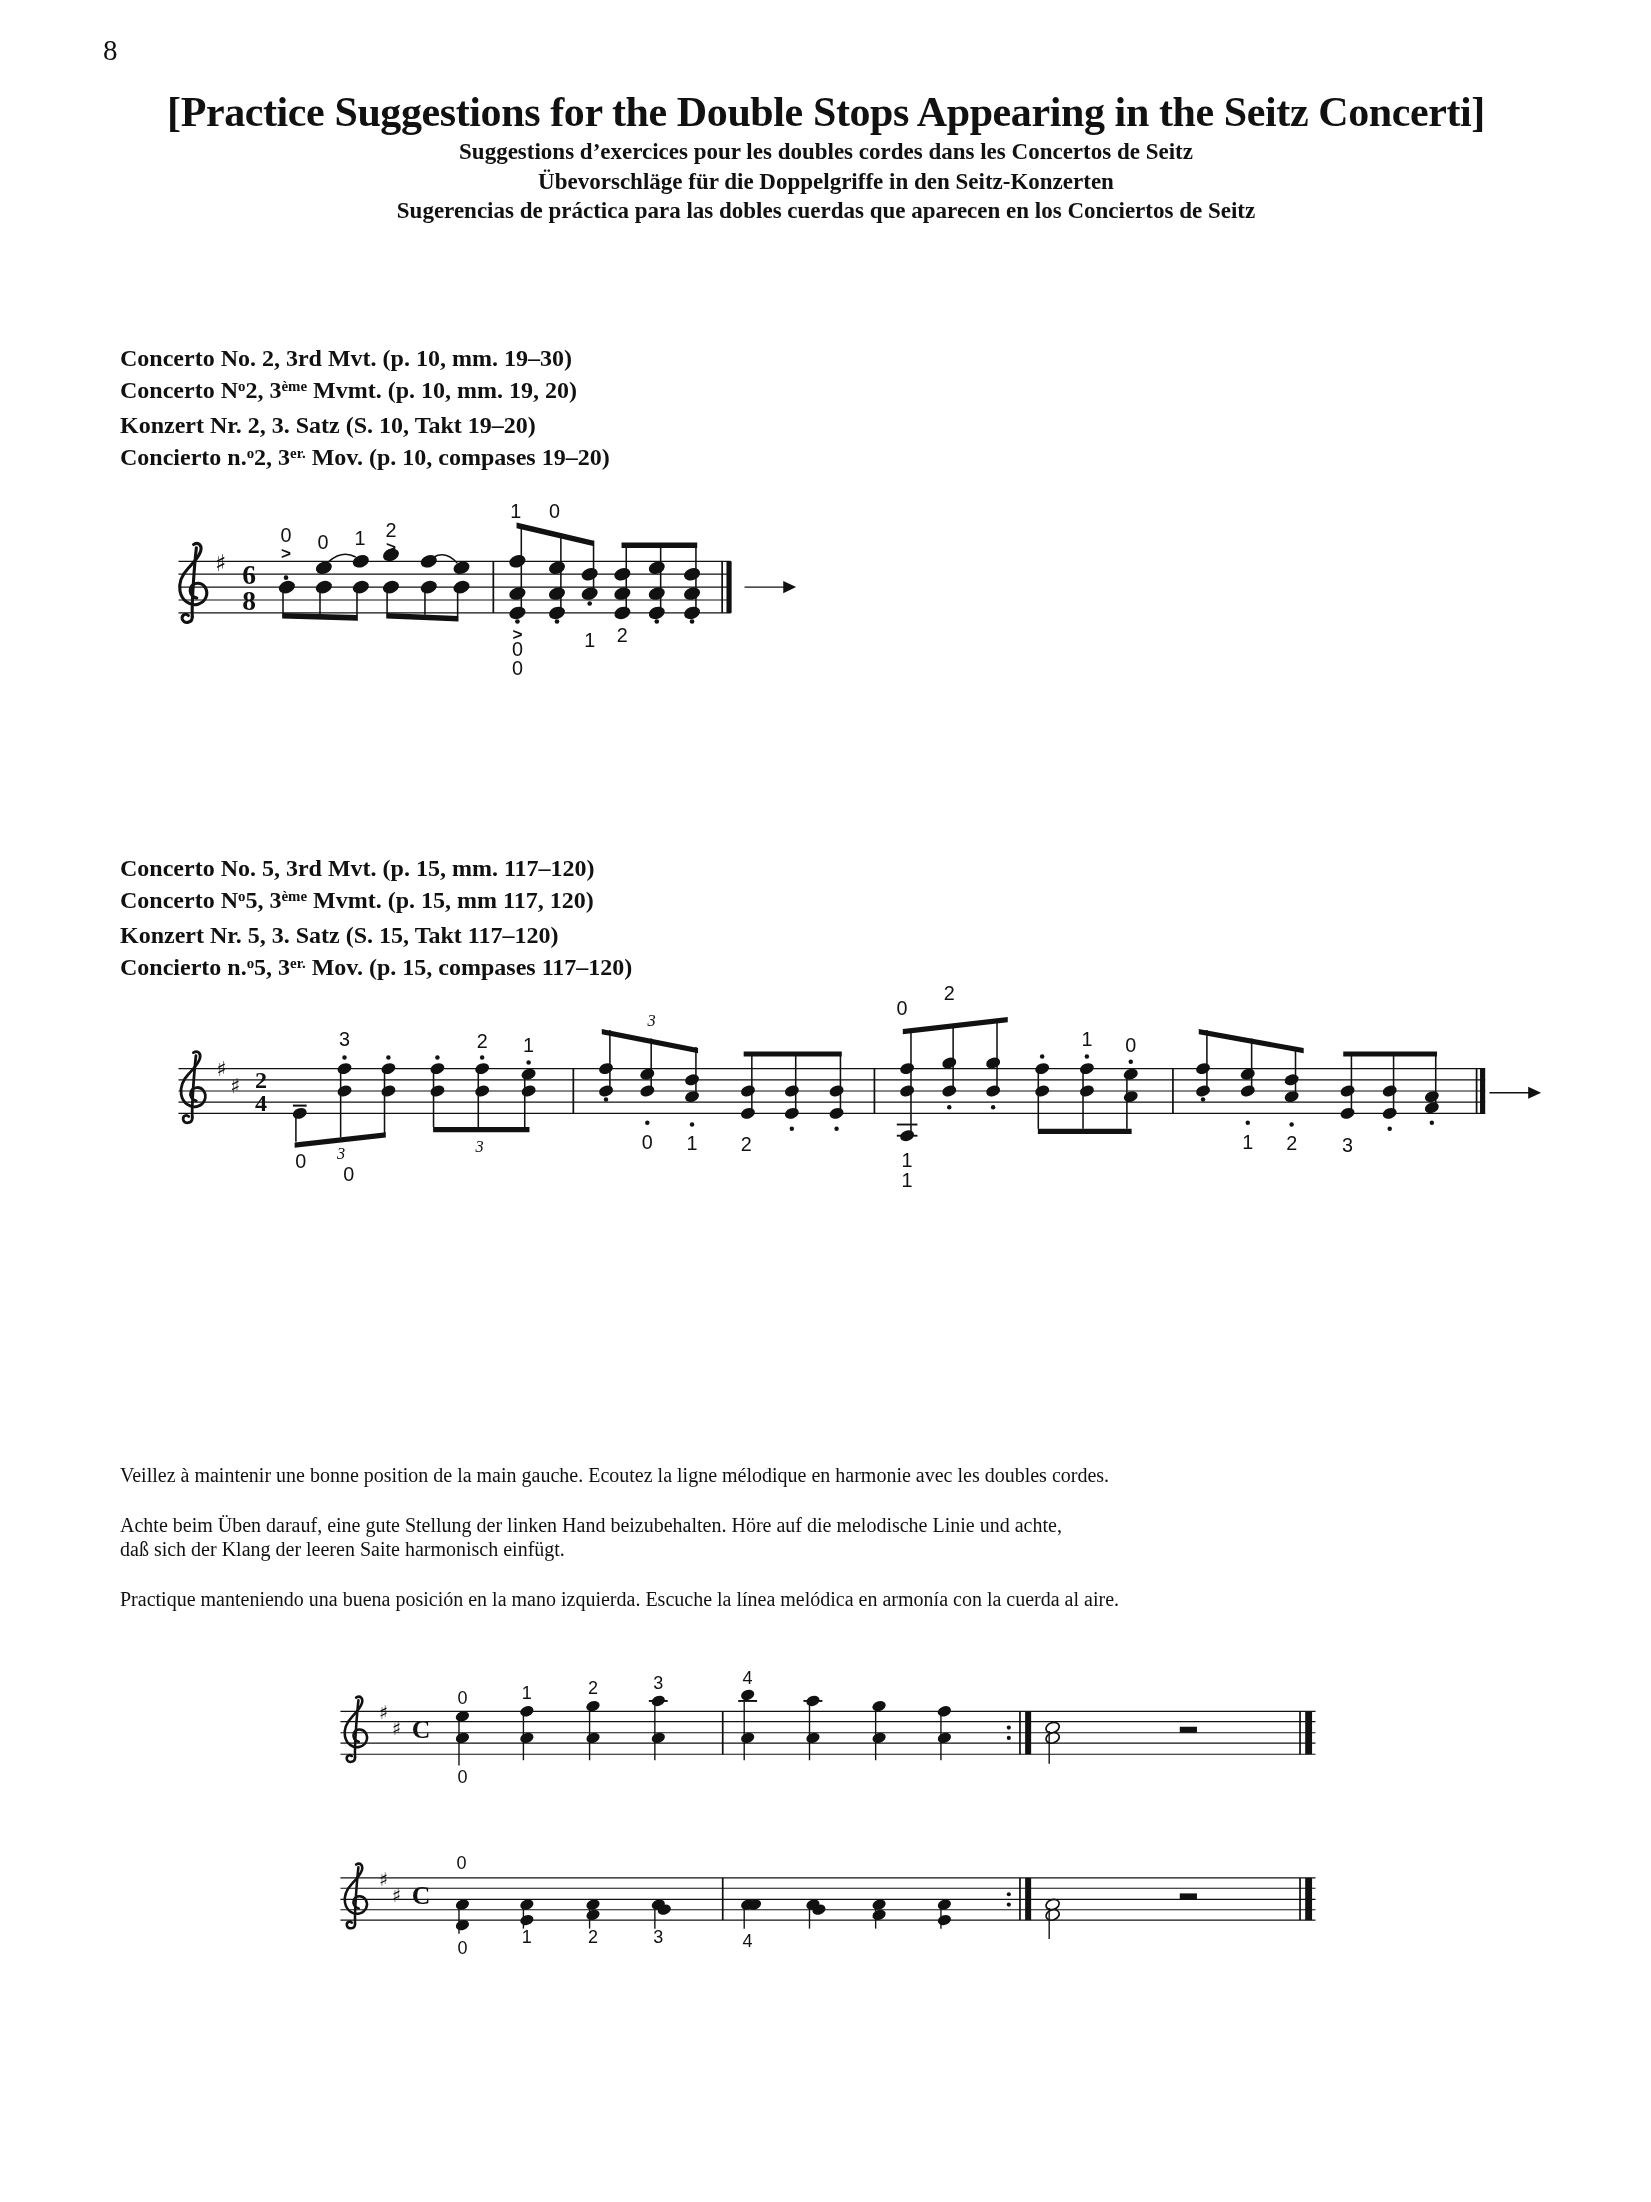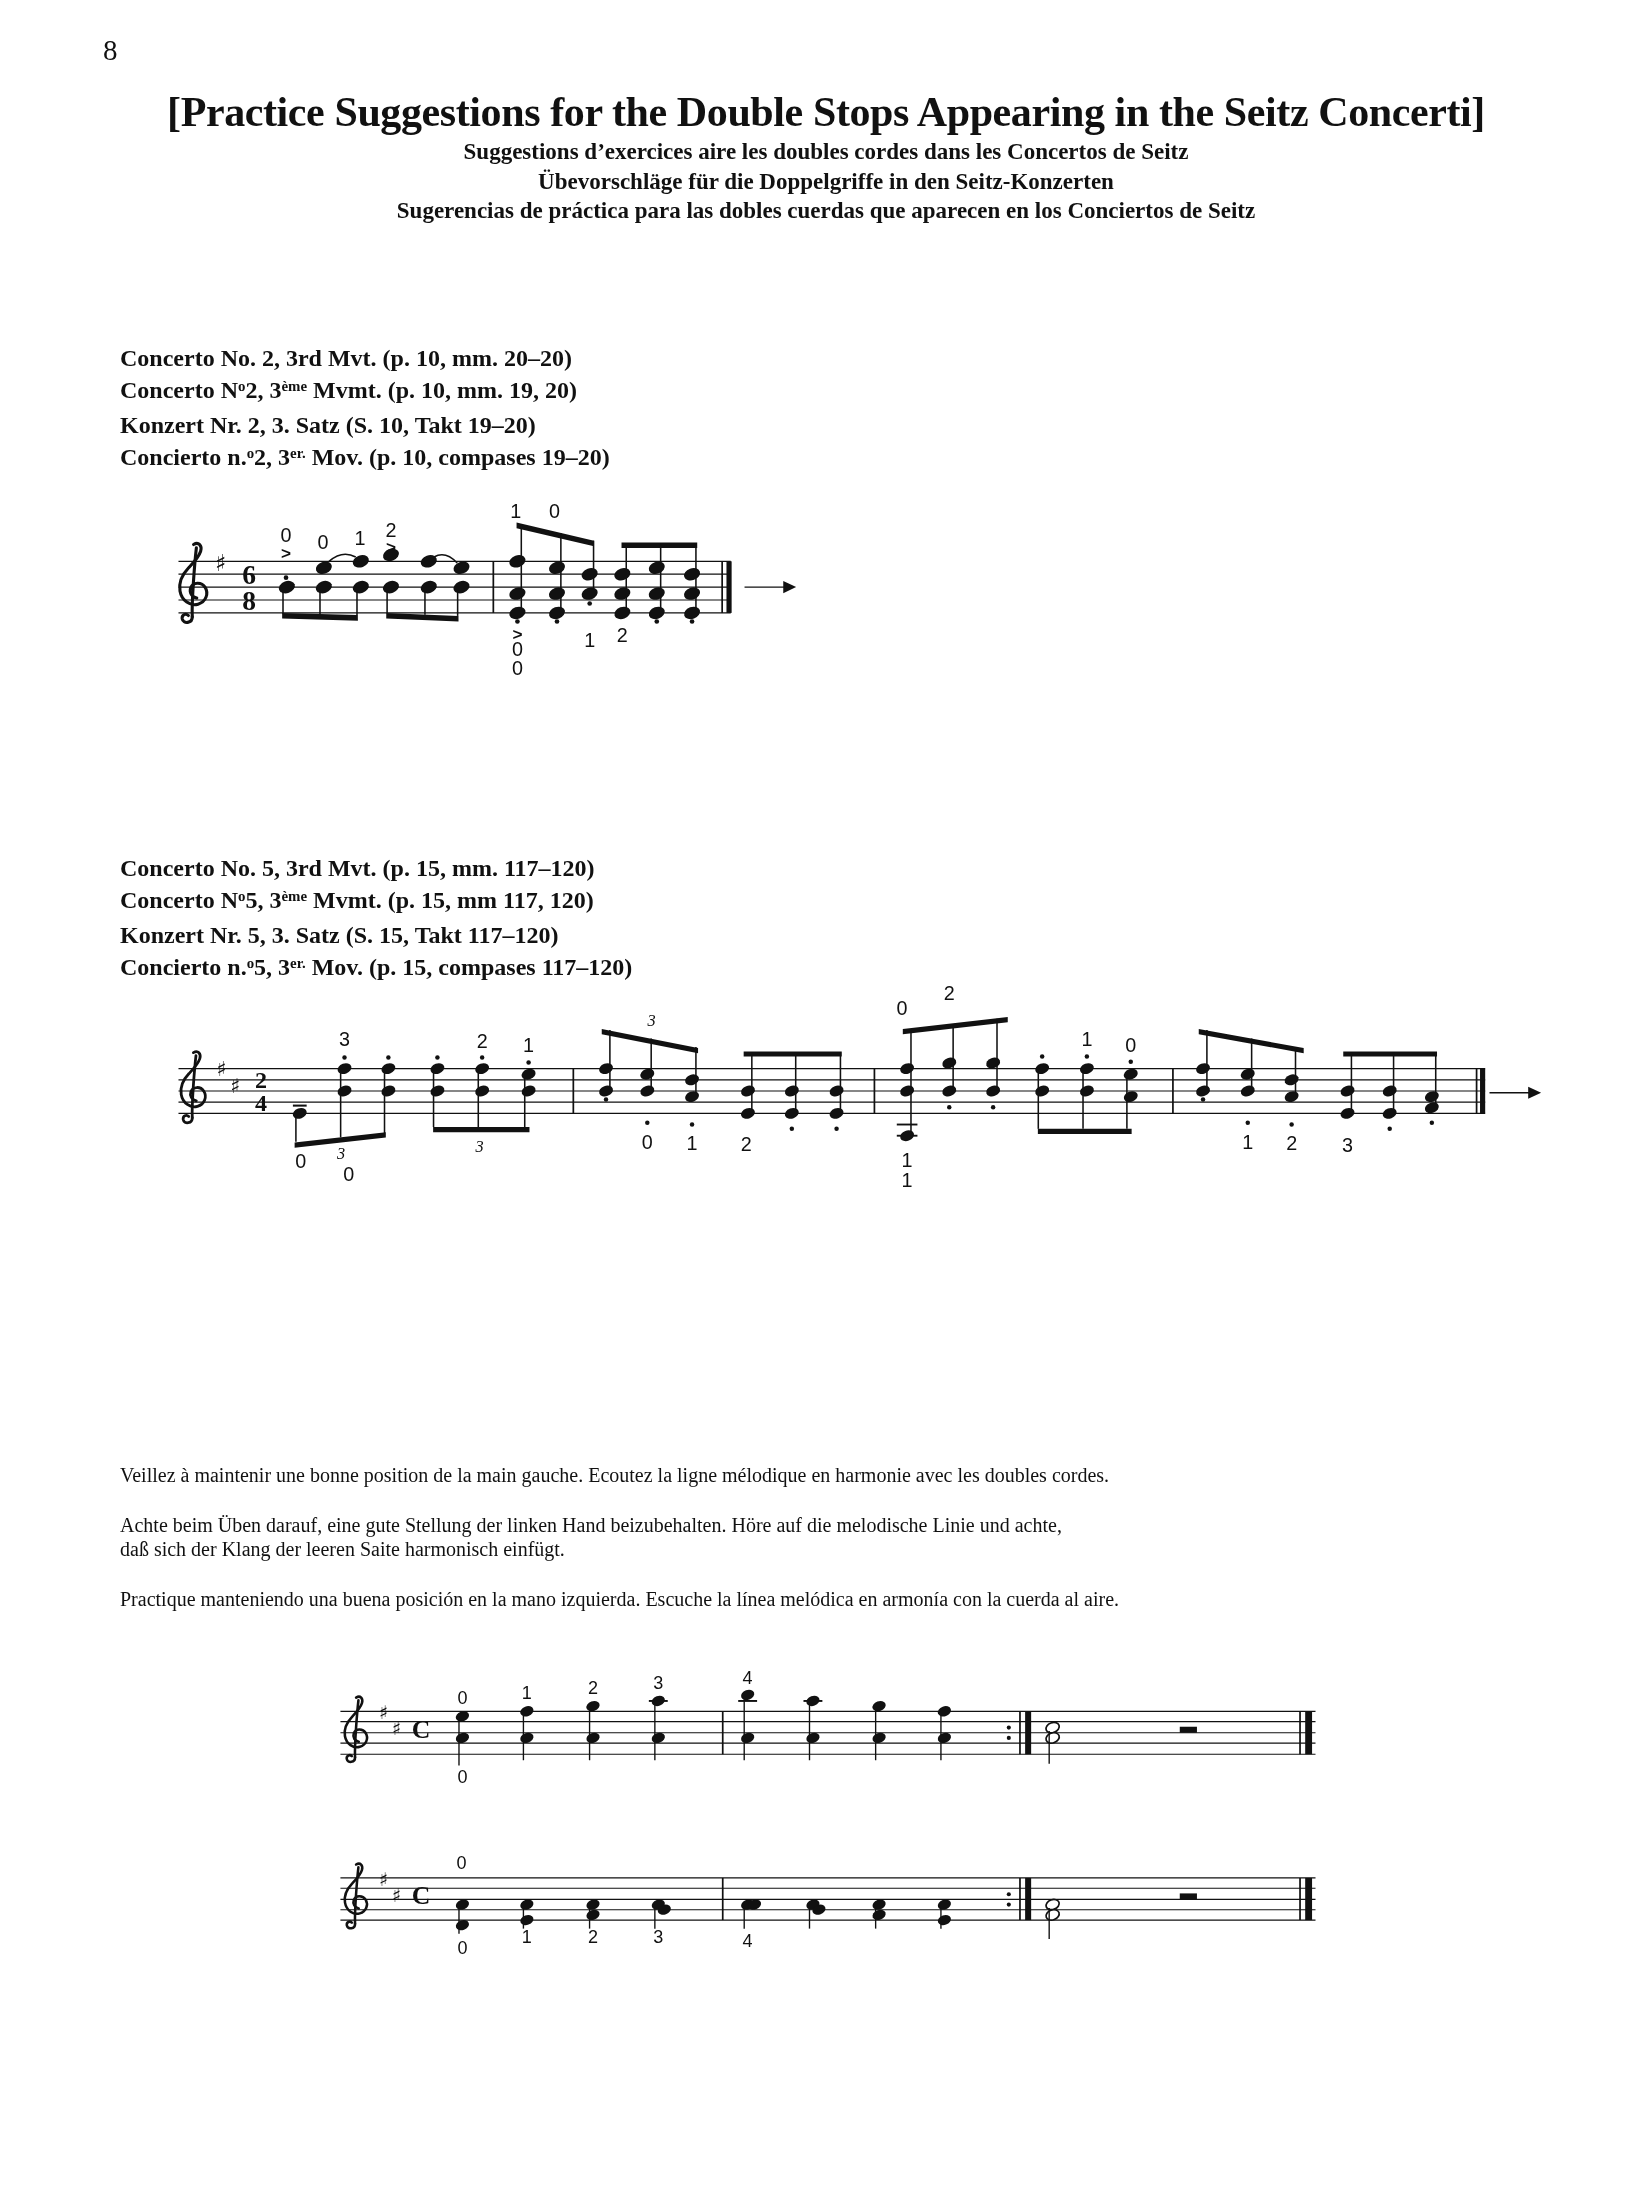--- a/index.html
+++ b/index.html
@@ -16,26 +16,26 @@
   #p-en{top:1414px;} #p-fr{top:1464px;} #p-de1{top:1514px;} #p-de2{top:1538px;} #p-es{top:1588px;}
   .sup{font-size:62%;position:relative;top:-0.45em;}
   .staff-wrap svg{display:block;width:100%;height:100%;}
 </style>
 </head>
 <body>
 
 <div id="page">
   <div class="abs" id="pagenum">8</div>
   <div class="abs" id="title">[Practice Suggestions for the Double Stops Appearing in the Seitz Concerti]</div>
-  <div class="abs subtitle" id="sub-fr">Suggestions d’exercices aire les doubles cordes dans les Concertos de Seitz</div>
+  <div class="abs subtitle" id="sub-fr">Suggestions d’exercices pour les doubles cordes dans les Concertos de Seitz</div>
   <div class="abs subtitle" id="sub-es">Sugerencias de práctica para las dobles cuerdas que aparecen en los Conciertos de Seitz</div>
   <div class="abs subtitle" id="sub-de">Übevorschläge für die Doppelgriffe in den Seitz-Konzerten</div>
 
   <div class="abs heading-block" id="sec-c2">
-      <div><span>Concerto No. 2, 3rd Mvt. (p. 10, mm. 20–20)</span></div>
+      <div><span>Concerto No. 2, 3rd Mvt. (p. 10, mm. 19–30)</span></div>
       <div><span>Concerto N</span><span class="sup">o</span><span>2, 3</span><span class="sup">ème</span><span> Mvmt. (p. 10, mm. 19, 20)</span></div>
       <div><span>Konzert Nr. 2, 3. Satz (S. 10, Takt 19–20)</span></div>
       <div><span>Concierto n.</span><span class="sup">o</span><span>2, 3</span><span class="sup">er.</span><span> Mov. (p. 10, compases 19–20)</span></div>
     </div>
 
   <div class="abs staff-wrap" style="left: 163px; top: 482px; width: 671px; height: 224px;">
       <svg viewBox="190 560 780 260">
         <line x1="208" y1="652" x2="850" y2="652" stroke="#111111" stroke-width="1.4"></line>
         <line x1="208" y1="667" x2="850" y2="667" stroke="#111111" stroke-width="1.4"></line>
         <line x1="208" y1="682" x2="850" y2="682" stroke="#111111" stroke-width="1.4"></line>

